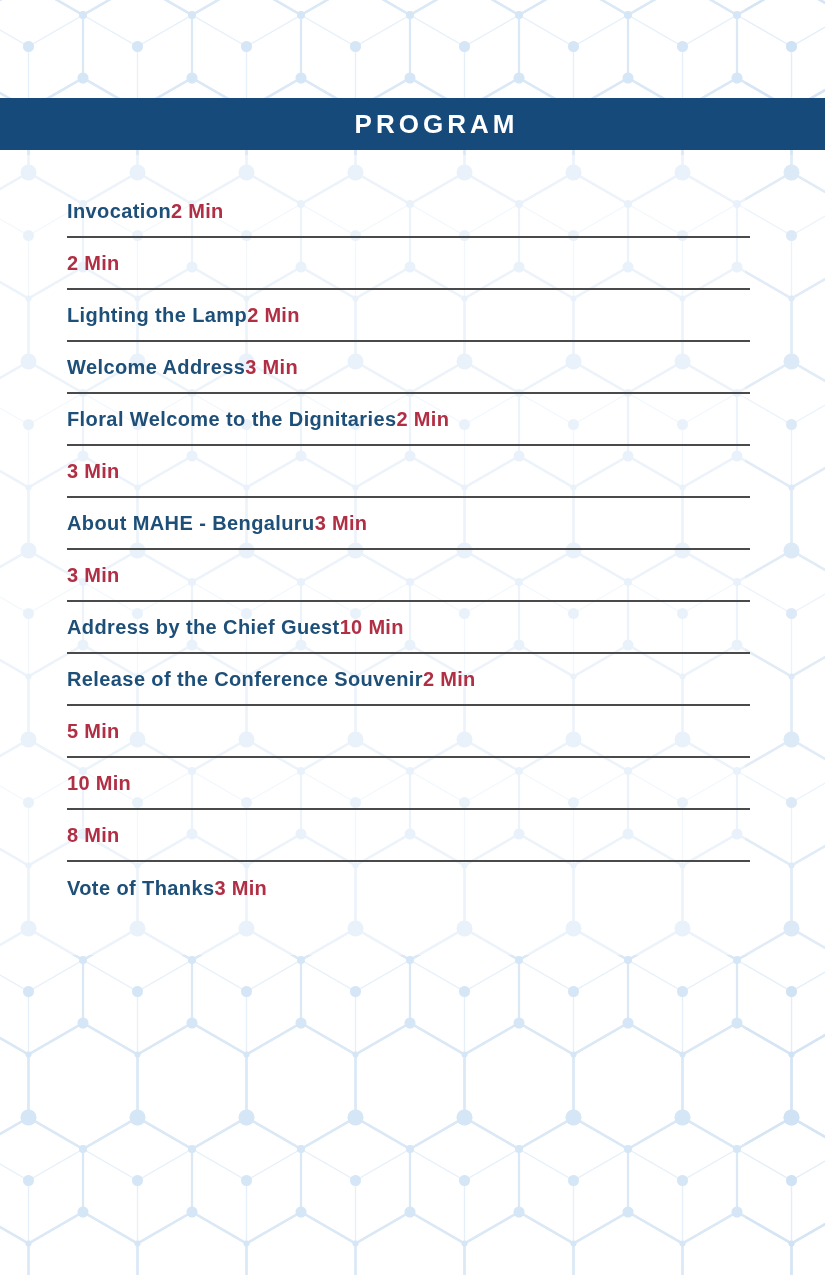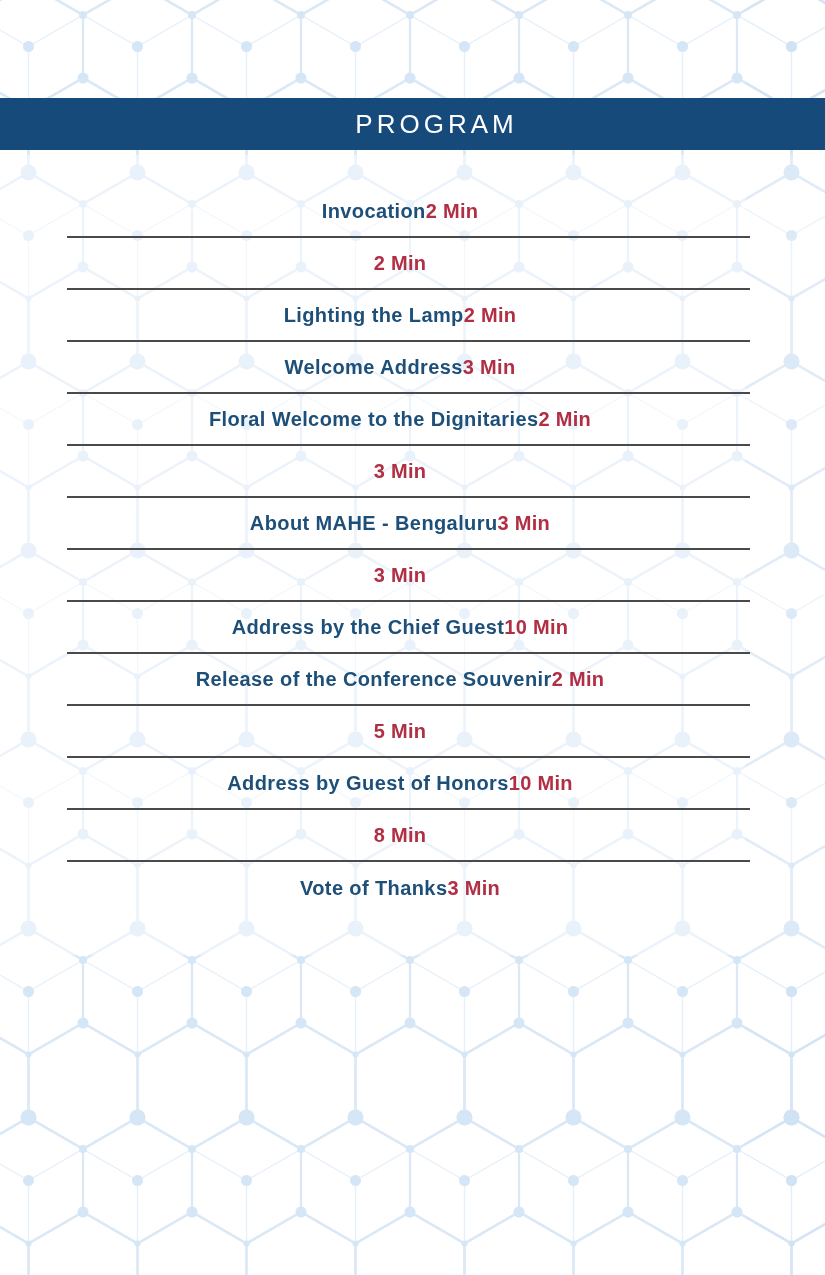--- a/index.html
+++ b/index.html
@@ -31,35 +31,35 @@
     height:52px;
     width:100%;
     background:var(--banner);
     display:flex;
     align-items:center;
     justify-content:center;
   }
   .header h1{
     color:var(--banner-text);
     font-size:26px;
-    font-weight:normal;
+    font-weight:bold;
     letter-spacing:4px;
     line-height:1;
     margin-left:48px;
   }
   .list{
     position:relative;
     z-index:1;
     margin:36px 75px 0 67px;
   }
   .row{
     height:52px;
     display:flex;
     align-items:center;
-    justify-content:center;
+    justify-content:flex-start;
     border-bottom:2px solid var(--divider);
   }
   .row:last-child{border-bottom:none;}
   .row .label{
     color:var(--item-text);
     font-size:20px;
     font-weight:bold;
     letter-spacing:0.4px;
   }
   .row .duration{
@@ -159,21 +159,20 @@
   <div class="row">
     <span class="label">Release of the Conference Souvenir</span>
     <span class="duration">2 Min</span>
   </div>
 
   <div class="row">
     <span class="duration">5 Min</span>
   </div>
 
   <div class="row">
-    <span class="label">Address by Guest of Honors</span>
     <span class="duration">10 Min</span>
   </div>
 
   <div class="row">
     <span class="duration">8 Min</span>
   </div>
 
   <div class="row">
     <span class="label">Vote of Thanks</span>
     <span class="duration">3 Min</span>

